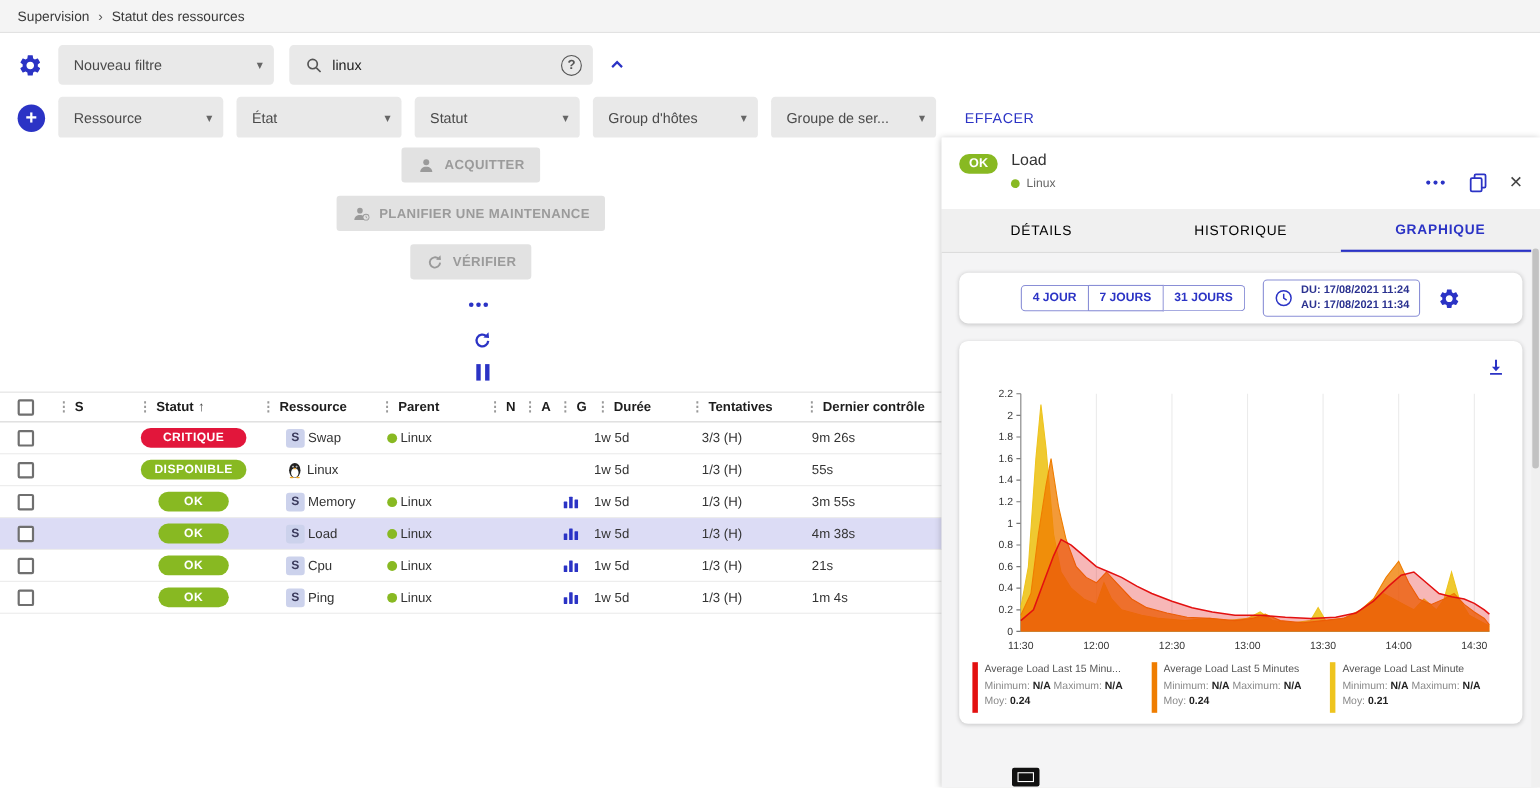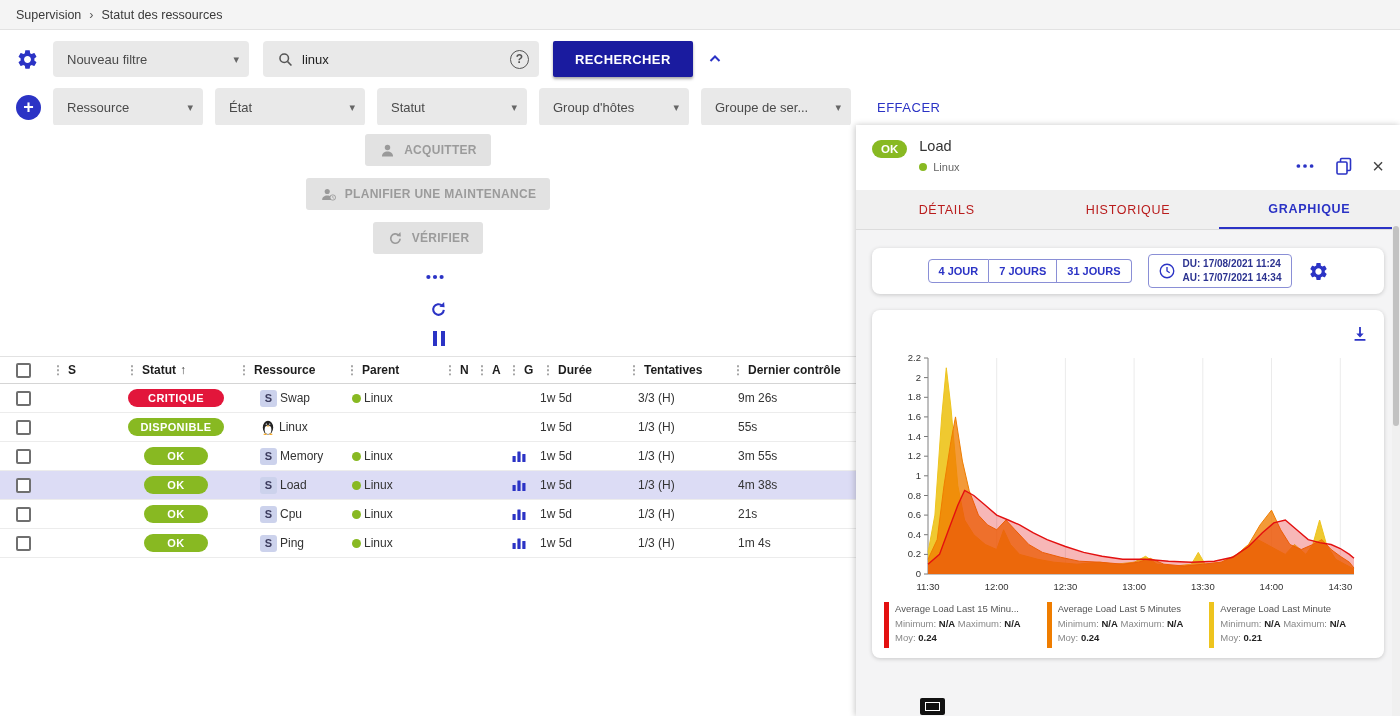--- a/index.html
+++ b/index.html
@@ -56,21 +56,21 @@
 .panel{width:544px;height:100%;background:#f4f4f5;box-shadow:-1px 0 6px rgba(0,0,0,.22);display:flex;flex-direction:column;}
 .phead{background:#fff;height:65px;padding:13px 16px 0;display:flex;}
 .okchip{background:var(--ok);color:#fff;font-size:11.5px;font-weight:bold;padding:3px 9px;border-radius:12px;margin-right:12px;align-self:flex-start;margin-top:2px;}
 .ptitle{font-size:14.5px;color:#333;}
 .psub{display:flex;align-items:center;gap:6px;margin-top:7px;font-size:11px;color:#666;}
 .dsmall{width:8px;height:8px;}
 .phicons{margin-left:auto;display:flex;align-items:center;gap:18px;padding-top:4px;}
 .phicons svg{cursor:pointer;}
 .closex{font-size:20px;color:#444;cursor:pointer;line-height:1;}
 .ptabs{display:flex;background:#f0f0f0;border-bottom:1px solid #dcdcdc;height:40px;}
-.ptab{flex:1;display:flex;align-items:center;justify-content:center;font-size:12.5px;letter-spacing:.7px;color:#b91c1c;cursor:pointer;}
+.ptab{flex:1;display:flex;align-items:center;justify-content:center;font-size:12.5px;letter-spacing:.7px;color:#000000;cursor:pointer;}
 .ptab.active{color:var(--accent);border-bottom:2px solid var(--accent);font-weight:bold;}
 .pbody{flex:1;padding:18px 16px;overflow:hidden;position:relative;}
 .card{background:#fff;border-radius:8px;box-shadow:0 1px 4px rgba(0,0,0,.18);}
 .card1{height:46px;display:flex;align-items:center;justify-content:center;gap:16px;padding:0 10px;}
 .pgroup{display:flex;}
 .pbtn{border:1px solid #8a8fd6;color:var(--accent);background:#fff;font-size:11px;font-weight:bold;padding:5px 10px;cursor:pointer;font-family:"Liberation Sans",sans-serif;}
 .pbtn:first-child{border-radius:4px 0 0 4px;}
 .pbtn:last-child{border-radius:0 4px 4px 0;}
 .pbtn + .pbtn{border-left:none;}
 .drange{border:1px solid #8a8fd6;border-radius:4px;display:flex;align-items:center;gap:7px;padding:2px 9px;cursor:pointer;}
@@ -112,21 +112,20 @@
       <span class="caret">▾</span>
     </div>
     <div class="chip searchchip">
       <svg style="width:17px;height:17px;flex:none" viewBox="0 0 20 20" fill="none" stroke="#555" stroke-width="1.8">
           <circle cx="8.5" cy="8.5" r="5"></circle>
           <path d="M12.5 12.5L17 17"></path>
         </svg>
       <input class="sinput" value="linux" style="">
       <span class="help">?</span>
     </div>
-    <button class="btn-primary">RECHERCHER</button>
     <svg class="chevup" viewBox="0 0 16 16" fill="none" stroke="var(--accent)" stroke-width="2">
         <path d="M3.5 10L8 5.5 12.5 10"></path>
       </svg>
   </div>
   <div class="frow2">
     <div class="pluscircle">+</div>
     <div class="chiprow" id="criteria-chips">
         <div class="chip chip2">
           <span>Ressource</span>
           <span class="caret">▾</span>
@@ -447,21 +446,21 @@
             <button class="pbtn">7 JOURS</button>
             <button class="pbtn">31 JOURS</button>
           </div>
         <div class="drange">
           <svg style="width:18px;height:18px;flex:none" viewBox="0 0 20 20" fill="none" stroke="var(--accent)" stroke-width="1.5">
               <circle cx="10" cy="10" r="7.5"></circle>
               <path d="M10 5.5V10l3 2"></path>
             </svg>
           <div class="drlines">
             <span class="drline">DU: 17/08/2021 11:24</span>
-            <span class="drline">AU: 17/07/2021 14:34</span>
+            <span class="drline">AU: 17/08/2021 11:34</span>
           </div>
         </div>
         <svg class="gear gsmall" viewBox="0 0 24 24">
             <path fill="var(--accent)" d="M19.14 12.94c.04-.3.06-.61.06-.94 0-.32-.02-.64-.07-.94l2.03-1.58c.18-.14.23-.41.12-.61l-1.92-3.32c-.12-.22-.37-.29-.59-.22l-2.39.96c-.5-.38-1.03-.7-1.62-.94l-.36-2.54c-.04-.24-.24-.41-.48-.41h-3.84c-.24 0-.43.17-.47.41l-.36 2.54c-.59.24-1.13.57-1.62.94l-2.39-.96c-.22-.08-.47 0-.59.22L2.74 8.87c-.12.21-.08.47.12.61l2.03 1.58c-.05.3-.09.63-.09.94s.02.64.07.94l-2.03 1.58c-.18.14-.23.41-.12.61l1.92 3.32c.12.22.37.29.59.22l2.39-.96c.5.38 1.03.7 1.62.94l.36 2.54c.05.24.24.41.48.41h3.84c.24 0 .44-.17.47-.41l.36-2.54c.59-.24 1.13-.56 1.62-.94l2.39.96c.22.08.47 0 .59-.22l1.92-3.32c.12-.22.07-.47-.12-.61l-2.01-1.58zM12 15.6c-1.98 0-3.6-1.62-3.6-3.6s1.62-3.6 3.6-3.6 3.6 1.62 3.6 3.6-1.62 3.6-3.6 3.6z"></path>
           </svg>
       </div>
       <div class="card card2">
         <svg class="dl" viewBox="0 0 20 20" fill="var(--accent)">
             <path d="M9.1 3h1.8v6.5h2.8L10 13.5 6.3 9.5h2.8z"></path>
             <rect x="4.5" y="15" width="11" height="1.7" rx="0.5"></rect>

